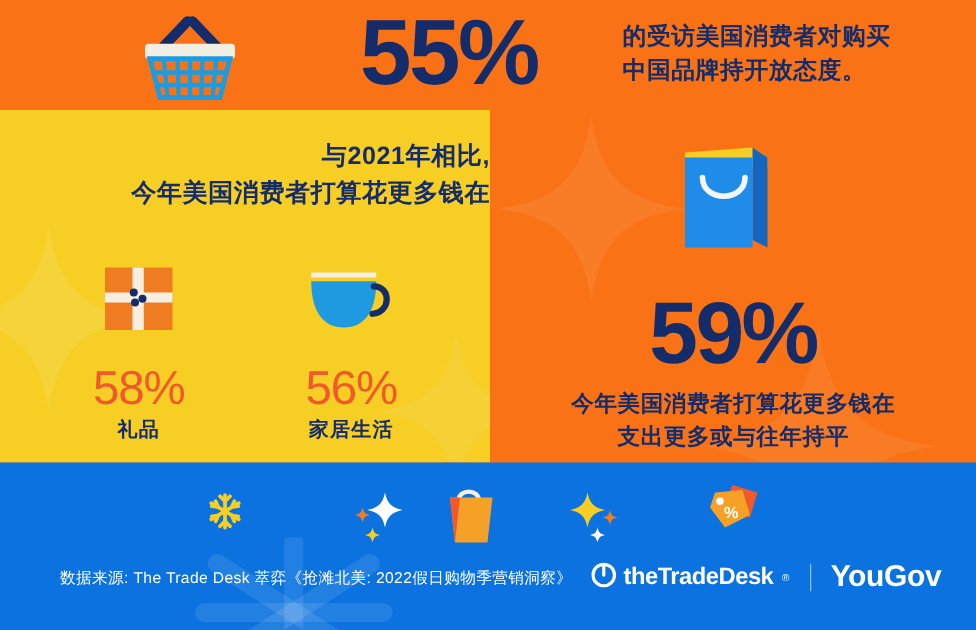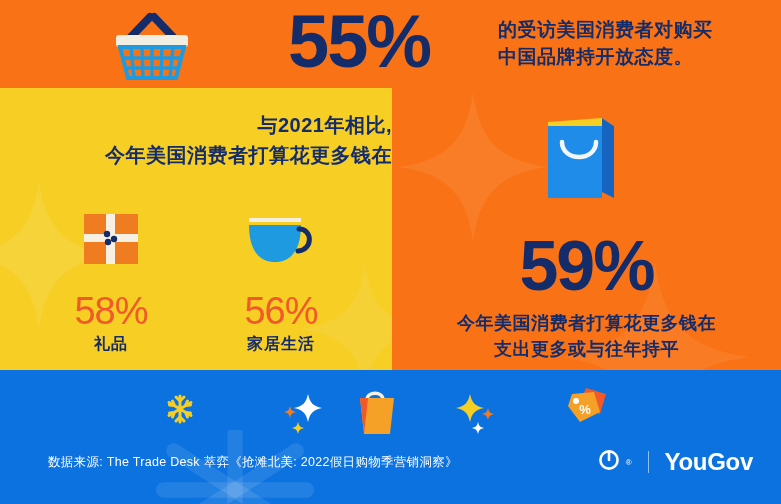--- a/index.html
+++ b/index.html
@@ -270,20 +270,21 @@
     <div id="footer-source">数据来源: The Trade Desk 萃弈《抢滩北美: 2022假日购物季营销洞察》</div>
 
     <div id="logos">
       <div id="ttd-logo">
         <span>
           <svg width="20" height="20" viewBox="0 0 20 20">
             <circle cx="10" cy="10" r="8.6" fill="none" stroke="#FFFFFF" stroke-width="2.6"></circle>
             <path d="M10 2.5 L10 10" stroke="#FFFFFF" stroke-width="2.6" stroke-linecap="round"></path>
           </svg>
         </span>
+        <span id="ttd-wordmark">theTradeDesk</span>
         <span id="ttd-tm">®</span>
       </div>
       <div id="logo-divider"></div>
       <div>
         <span id="yougov-wordmark">YouGov</span>
       </div>
     </div>
   </div>
 
 </div>

